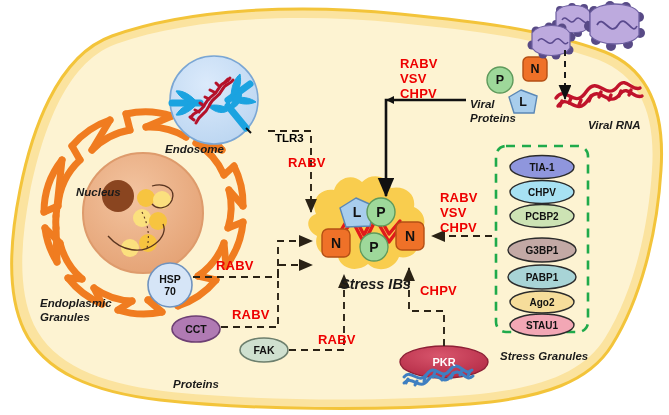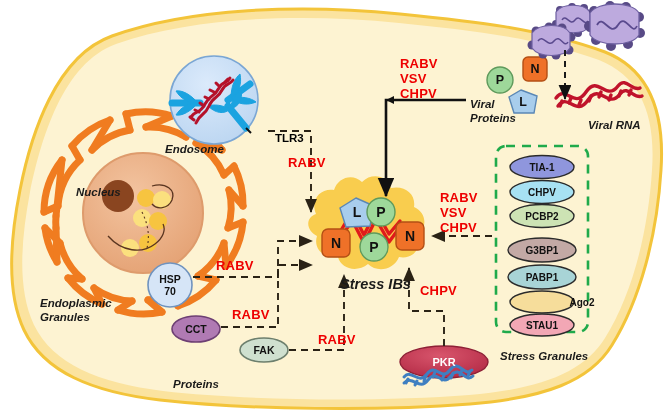--- a/index.html
+++ b/index.html
@@ -325,21 +325,21 @@
 
   <div class="shape-txt" style="left:488px;top:72px;width:24px;height:16px;font-size:12.5px;">P</div>
   <div class="shape-txt" style="left:523px;top:61px;width:24px;height:16px;font-size:12.5px;">N</div>
   <div class="shape-txt" style="left:511px;top:94px;width:24px;height:16px;font-size:12.5px;">L</div>
 
   <div class="shape-txt" style="left:512px;top:160px;width:60px;height:14px;font-size:10px;">TIA-1</div>
   <div class="shape-txt" style="left:512px;top:185px;width:60px;height:14px;font-size:10px;">CHPV</div>
   <div class="shape-txt" style="left:512px;top:209px;width:60px;height:14px;font-size:10px;">PCBP2</div>
   <div class="shape-txt" style="left:512px;top:243px;width:60px;height:14px;font-size:10px;">G3BP1</div>
   <div class="shape-txt" style="left:512px;top:270px;width:60px;height:14px;font-size:10px;">PABP1</div>
-  <div class="shape-txt" style="left:512px;top:295px;width:60px;height:14px;font-size:10px;margin-left:40px;">Ago2</div>
+  <div class="shape-txt" style="left:512px;top:295px;width:60px;height:14px;font-size:10px;">Ago2</div>
   <div class="shape-txt" style="left:512px;top:318px;width:60px;height:14px;font-size:10px;">STAU1</div>
 
   <div class="lbl red-lbl" style="left:288px;top:155px;font-size:13px;">RABV</div>
   <div class="lbl red-lbl" style="left:216px;top:258px;font-size:13px;">RABV</div>
   <div class="lbl red-lbl" style="left:232px;top:307px;font-size:13px;">RABV</div>
   <div class="lbl red-lbl" style="left:318px;top:332px;font-size:13px;">RABV</div>
   <div class="lbl red-lbl" style="left:420px;top:283px;font-size:13px;">CHPV</div>
 
   <div class="lbl red-lbl" style="left:440px;top:190px;font-size:13px;line-height:15px;text-align:left;">
     <div>RABV</div>

